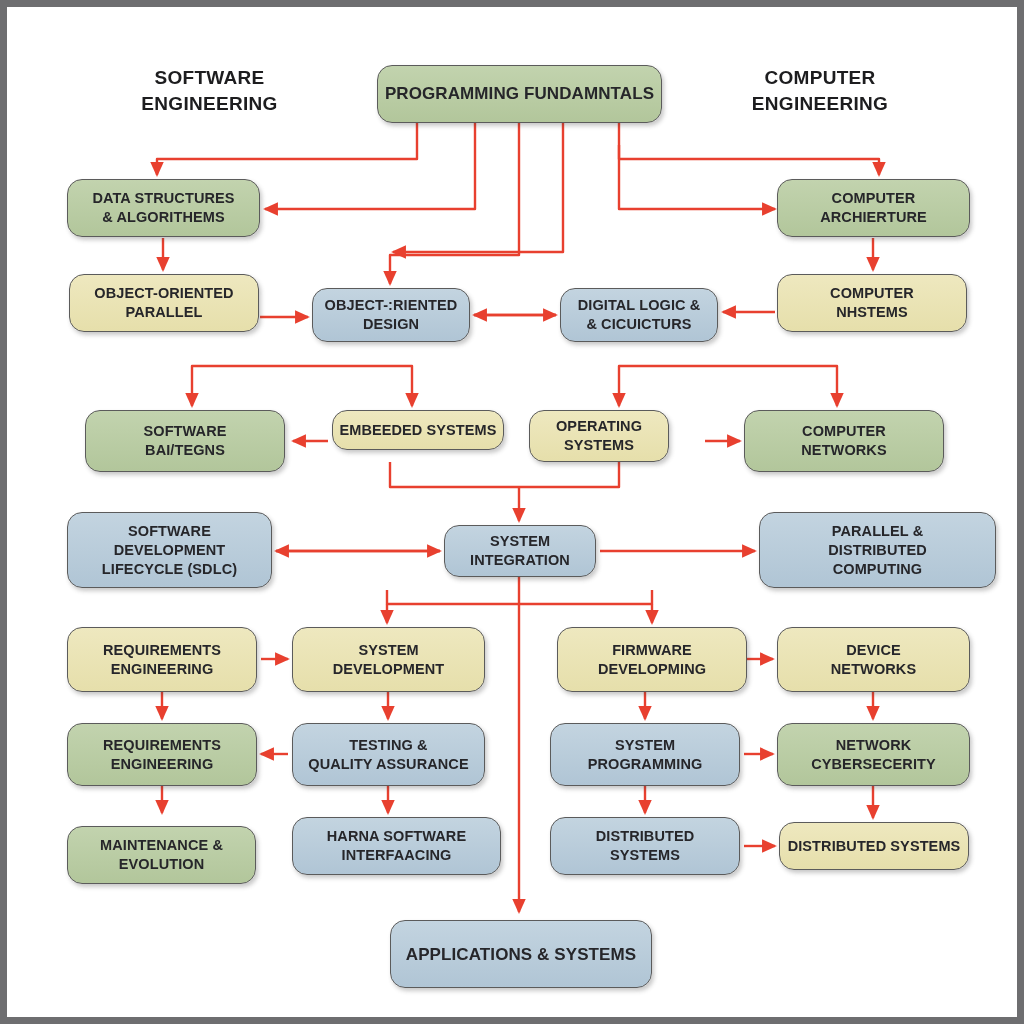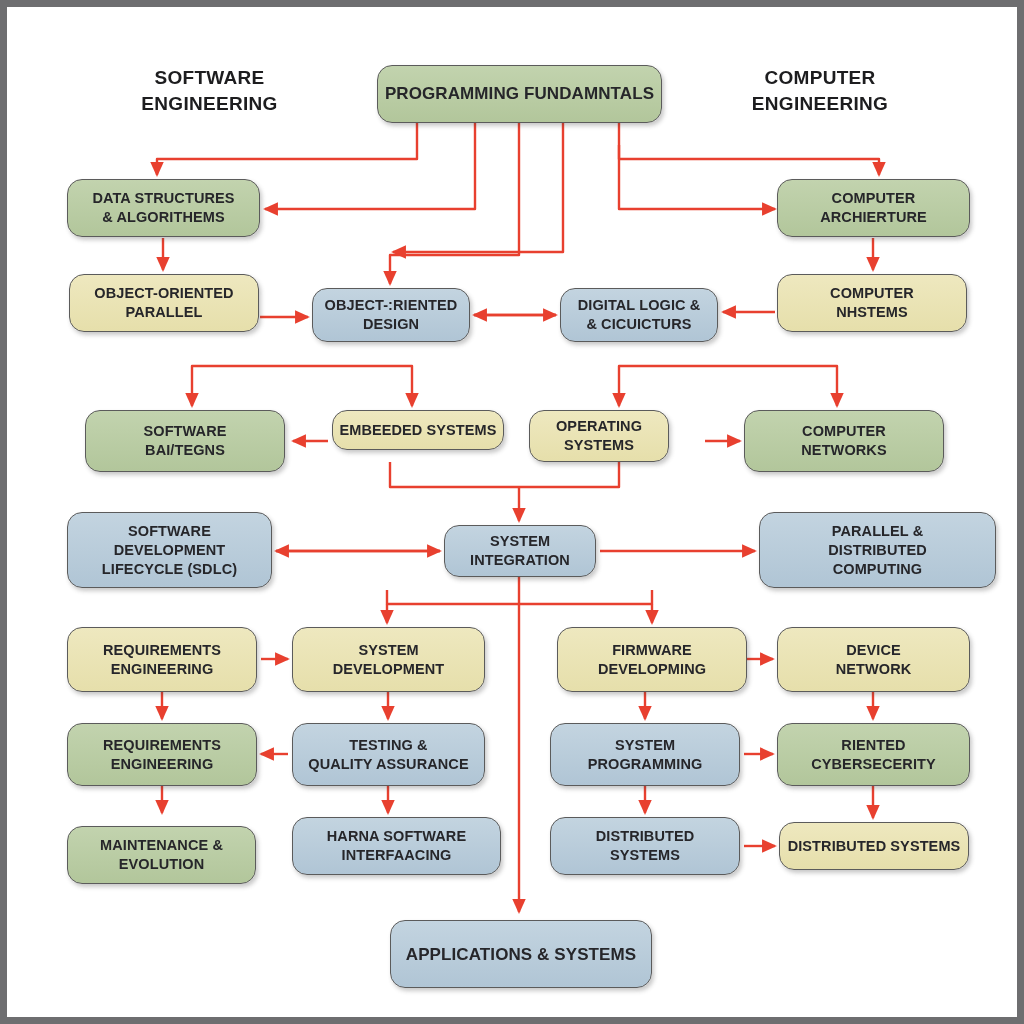--- a/index.html
+++ b/index.html
@@ -171,28 +171,28 @@
         <div class="node blue" style="left: 752px; top: 505px; width: 237px; height: 76px;">PARALLEL &amp;
 DISTRIBUTED
 COMPUTING</div>
         <div class="node yellow" style="left: 60px; top: 620px; width: 190px; height: 65px;">REQUIREMENTS
 ENGINEERING</div>
         <div class="node yellow" style="left: 285px; top: 620px; width: 193px; height: 65px;">SYSTEM
 DEVELOPMENT</div>
         <div class="node yellow" style="left: 543px; top: 620px; width: 190px; height: 65px; margin-left: 7px;">FIRMWARE
 DEVELOPMING</div>
         <div class="node yellow" style="left: 770px; top: 620px; width: 193px; height: 65px;">DEVICE
-NETWORK</div>
+NETWORKS</div>
         <div class="node green" style="left: 60px; top: 716px; width: 190px; height: 63px;">REQUIREMENTS
 ENGINEERING</div>
         <div class="node blue" style="left: 285px; top: 716px; width: 193px; height: 63px;">TESTING &amp;
 QUALITY ASSURANCE</div>
         <div class="node blue" style="left: 543px; top: 716px; width: 190px; height: 63px;">SYSTEM
 PROGRAMMING</div>
-        <div class="node green" style="left: 770px; top: 716px; width: 193px; height: 63px;">RIENTED
+        <div class="node green" style="left: 770px; top: 716px; width: 193px; height: 63px;">NETWORK
 CYBERSECERITY</div>
         <div class="node green" style="left: 60px; top: 810px; width: 189px; height: 58px; margin-top: 9px;">MAINTENANCE &amp;
 EVOLUTION</div>
         <div class="node blue" style="left: 285px; top: 810px; width: 209px; height: 58px;">HARNA SOFTWARE
 INTERFAACING</div>
         <div class="node blue" style="left: 543px; top: 810px; width: 190px; height: 58px;">DISTRIBUTED
 SYSTEMS</div>
         <div class="node yellow" style="left: 772px; top: 815px; width: 190px; height: 48px;">DISTRIBUTED SYSTEMS</div>
         <div class="node blue n-big" style="left: 383px; top: 913px; width: 262px; height: 68px;">APPLICATIONS &amp; SYSTEMS</div>
       </div>

